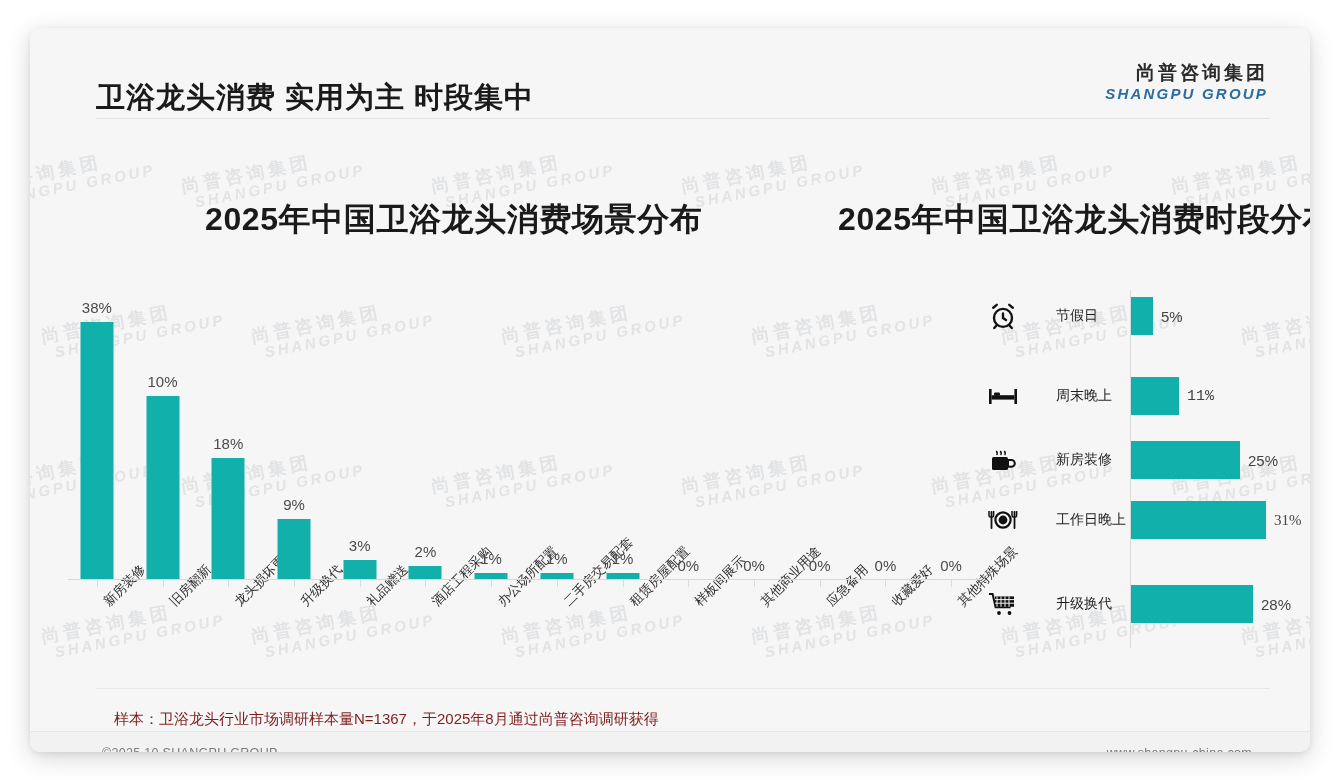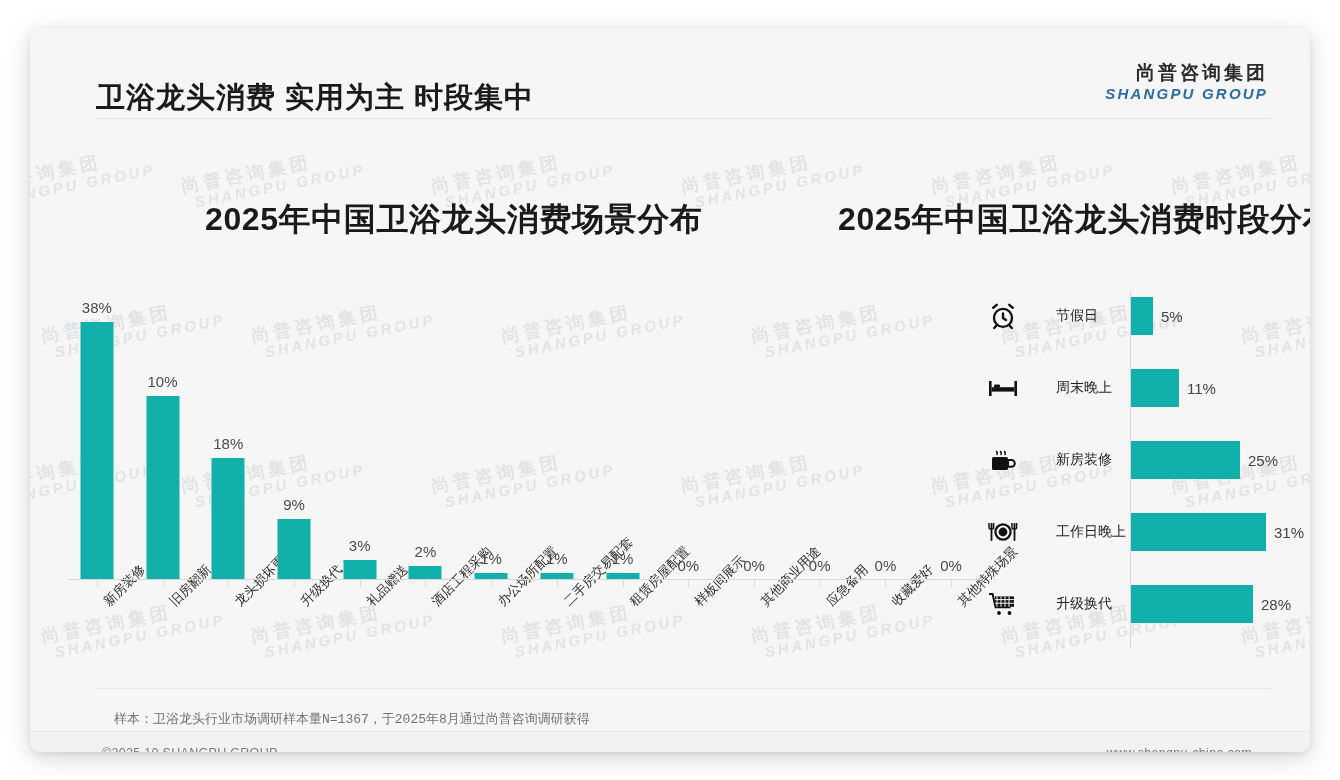--- a/index.html
+++ b/index.html
@@ -260,25 +260,24 @@
     top: 660px;
     width: 1174px;
     height: 1px;
     background: #e6e6e6;
     z-index: 6;
   }
   .footnote {
     position: absolute;
     left: 84px;
     top: 682px;
-    font-size: 13px;
-    color: #737373;
+    font-size: 15px;
+    color: #7f1d1d;
     z-index: 6;
     white-space: nowrap;
-    font-family: Liberation Mono, monospace;
   }
   .footer-strip {
     position: absolute;
     left: 0;
     top: 703px;
     width: 1280px;
     height: 49px;
     background: #f2f2f2;
     border-top: 1px solid #e6e6e6;
     z-index: 6;
@@ -522,21 +521,21 @@
                 <path d="M4.2 5.4 7 3.1"></path>
                 <path d="M19.8 5.4 17 3.1"></path>
                 <path d="M6.6 19.8 5 21.6"></path>
                 <path d="M17.4 19.8 19 21.6"></path>
               </svg>
             </div>
             <div class="bar-cat">节假日</div>
             <div class="bar-fill" style="width: 22px; background: rgb(18, 176, 171);"></div>
             <div class="bar-val" style="left: 181px;">5%</div>
           </div>
-          <div class="bar-row" style="top: 72px;">
+          <div class="bar-row" style="top: 80px; font-family: Liberation Mono, monospace;">
             <div class="bar-icon">
               <svg width="32" height="26" viewBox="0 0 32 26" fill="#111">
                 <rect x="2" y="6" width="2.6" height="15"></rect>
                 <rect x="27.4" y="6" width="2.6" height="15"></rect>
                 <rect x="4.6" y="12.2" width="22.8" height="4.4"></rect>
                 <rect x="7" y="9.6" width="6" height="3.2" rx="1.2"></rect>
               </svg>
             </div>
             <div class="bar-cat">周末晚上</div>
             <div class="bar-fill" style="width: 48px; background: rgb(18, 176, 171);"></div>
@@ -549,21 +548,21 @@
                 <path d="M20 15h3.4a3.4 3.4 0 0 1 0 6.8H20z" fill="none" stroke="#111" stroke-width="2"></path>
                 <path d="M9 9.5c.8-1 .2-2 -.4-3" stroke="#111" stroke-width="1.6" fill="none" stroke-linecap="round"></path>
                 <path d="M13 9.5c.8-1 .2-2 -.4-3" stroke="#111" stroke-width="1.6" fill="none" stroke-linecap="round"></path>
                 <path d="M17 9.5c.8-1 .2-2 -.4-3" stroke="#111" stroke-width="1.6" fill="none" stroke-linecap="round"></path>
               </svg>
             </div>
             <div class="bar-cat">新房装修</div>
             <div class="bar-fill" style="width: 109px; background: rgb(18, 176, 171);"></div>
             <div class="bar-val" style="left: 268px;">25%</div>
           </div>
-          <div class="bar-row" style="top: 216px;">
+          <div class="bar-row" style="top: 204px; font-family: Liberation Serif, serif;">
             <div class="bar-icon">
               <svg width="34" height="26" viewBox="0 0 34 26" fill="#111">
                 <circle cx="17" cy="13" r="7.6" fill="none" stroke="#111" stroke-width="2.2"></circle>
                 <circle cx="17" cy="13" r="4.4"></circle>
                 <rect x="4.6" y="4" width="1.8" height="18" rx="0.8"></rect>
                 <path d="M3 4v4.4c0 .9.7 1.6 1.6 1.6h1.4c.9 0 1.6-.7 1.6-1.6V4" fill="none" stroke="#111" stroke-width="1.5"></path>
                 <rect x="27.6" y="4" width="1.8" height="18" rx="0.8"></rect>
                 <path d="M26 4v4.4c0 .9.7 1.6 1.6 1.6h1.4c.9 0 1.6-.7 1.6-1.6V4" fill="none" stroke="#111" stroke-width="1.5"></path>
               </svg>
             </div>

